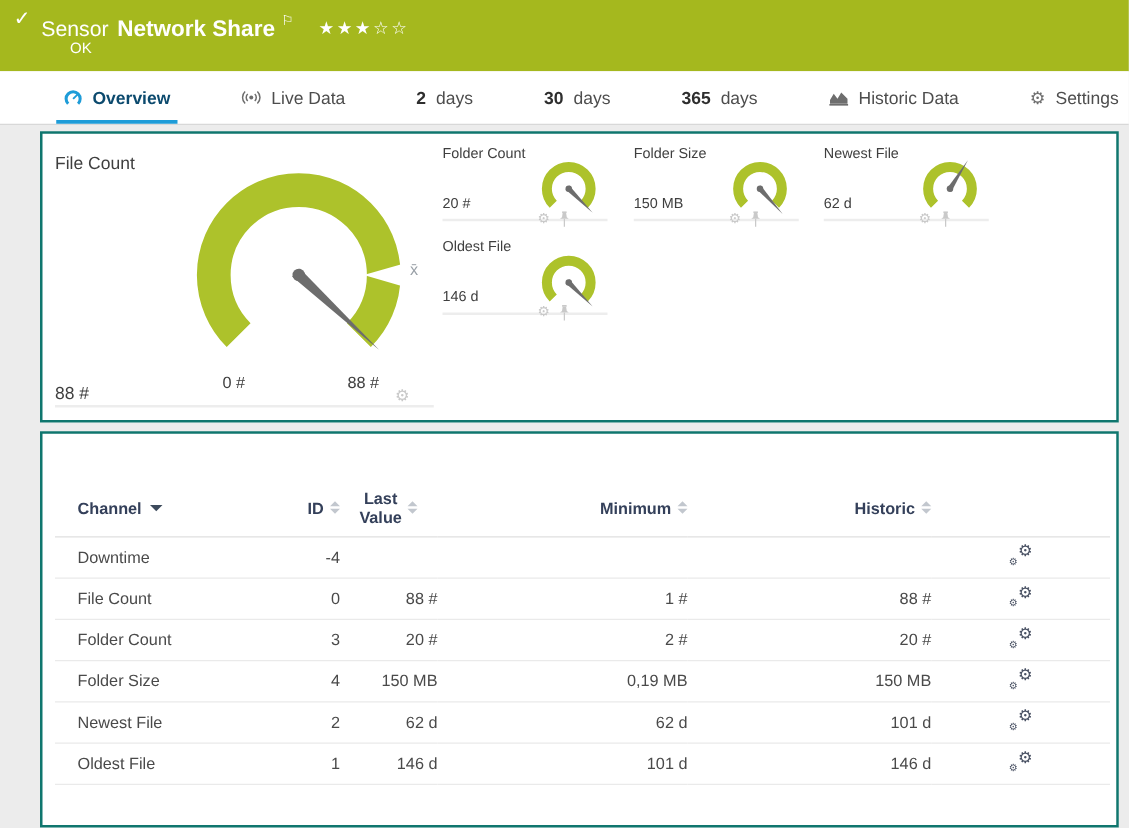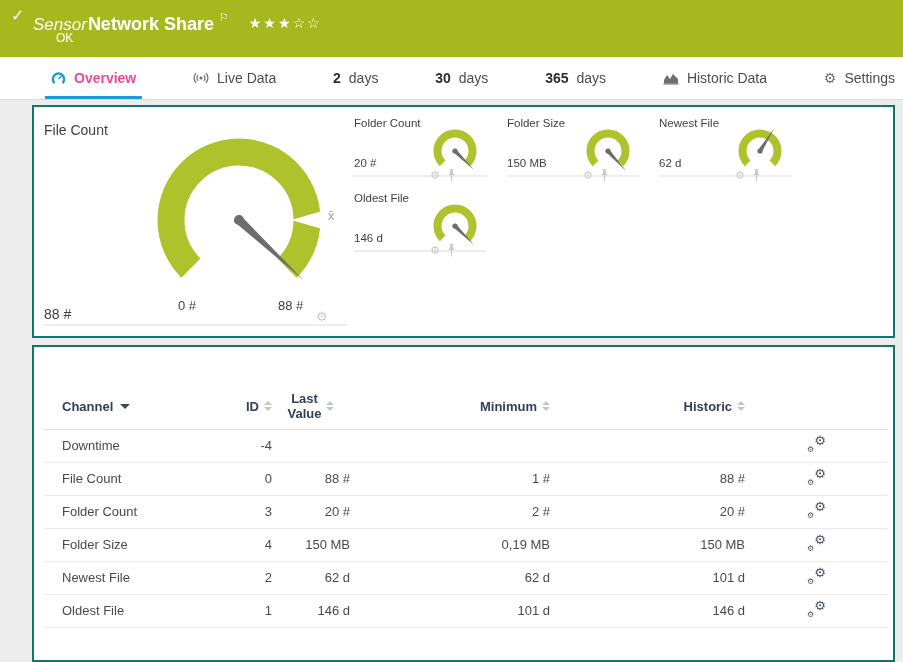--- a/index.html
+++ b/index.html
@@ -13,37 +13,37 @@
     width:903px;height:662px;position:relative;overflow:hidden;
     background:#ececec;
     font-family:"Liberation Sans","DejaVu Sans",sans-serif;
     -webkit-font-smoothing:antialiased;
   }
 
   
   .topbar{position:absolute;left:0;top:0;width:903px;height:57px;background:var(--banner-green);color:#fff}
   .check{position:absolute;left:11px;top:8px;font-size:16px;font-weight:bold;line-height:1}
   .sensor-line{position:absolute;left:33px;top:6px;font-size:18px;line-height:22px;white-space:nowrap}
-  .kind{font-style:italic;font-weight:normal;margin-right:1px;font-size:17px}
+  .kind{font-weight:normal;margin-right:7px;font-size:17px}
   .sensor-title{font-weight:bold}
   .flag{font-size:11px;vertical-align:9px;margin-left:5px}
   .stars{margin-left:20px;font-size:14px;letter-spacing:2px;vertical-align:2px}
   .status-ok{position:absolute;left:56px;top:31px;font-size:12px;font-weight:normal}
 
   
   .tabbar{
     position:absolute;left:0;top:57px;width:903px;height:43px;background:#fff;
     border-bottom:1px solid #d8d8d8;display:flex;align-items:stretch;
     justify-content:space-between;padding:0 2px 0 45px;
   }
   .tab{display:flex;align-items:center;gap:8px;font-size:14px;color:#4d4d4d;padding:0 6px;cursor:pointer;white-space:nowrap}
   .tab .tab-icon{display:inline-flex;align-items:center;color:#6e6e6e;line-height:1}
   .tab .tab-num{font-weight:bold;color:#2e2e2e}
   .tab.active{box-shadow:inset 0 -3px 0 var(--blue)}
-  .tab.active .tab-label{color:#ec4899;font-weight:bold}
+  .tab.active .tab-label{color:#0c4a6e;font-weight:bold}
   .tab.active .tab-icon{color:var(--blue)}
   .tab .gearchar{font-size:14px}
 
   
   .panel{position:absolute;left:32px;width:863px;background:#fff;border:2px solid #0f766e}
   #gauge-panel{top:105px;height:233px}
   #table-panel{top:345px;height:317px}
 
   
   .big-cell{position:absolute;left:10px;top:7px;width:303px;height:212px;border-bottom:2px solid #ededed}

